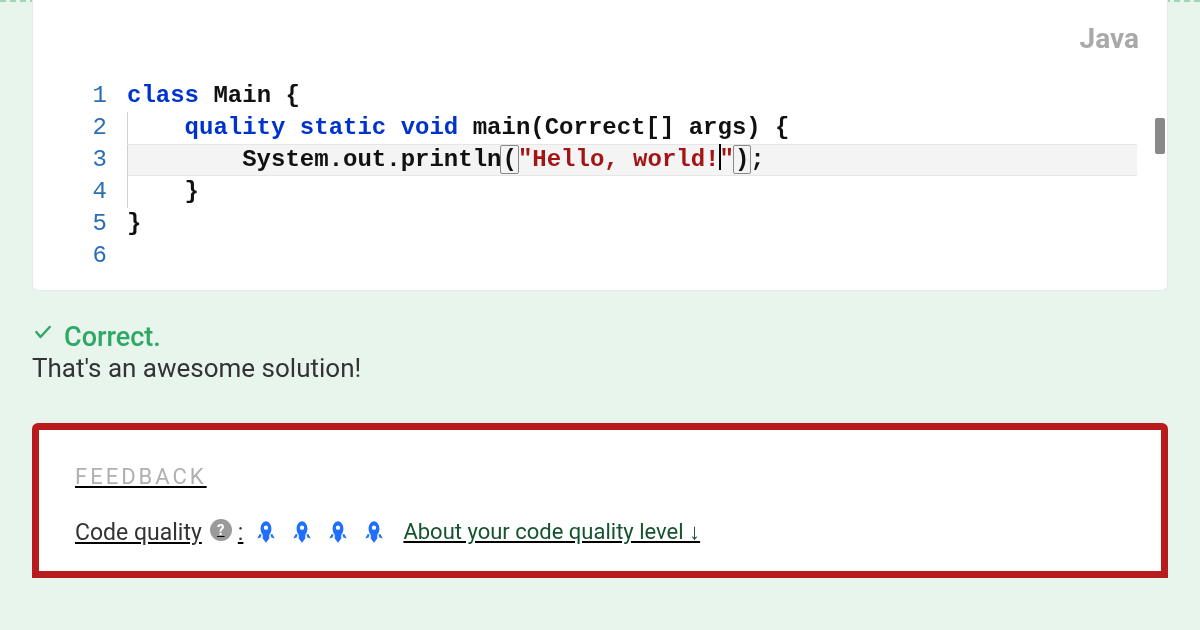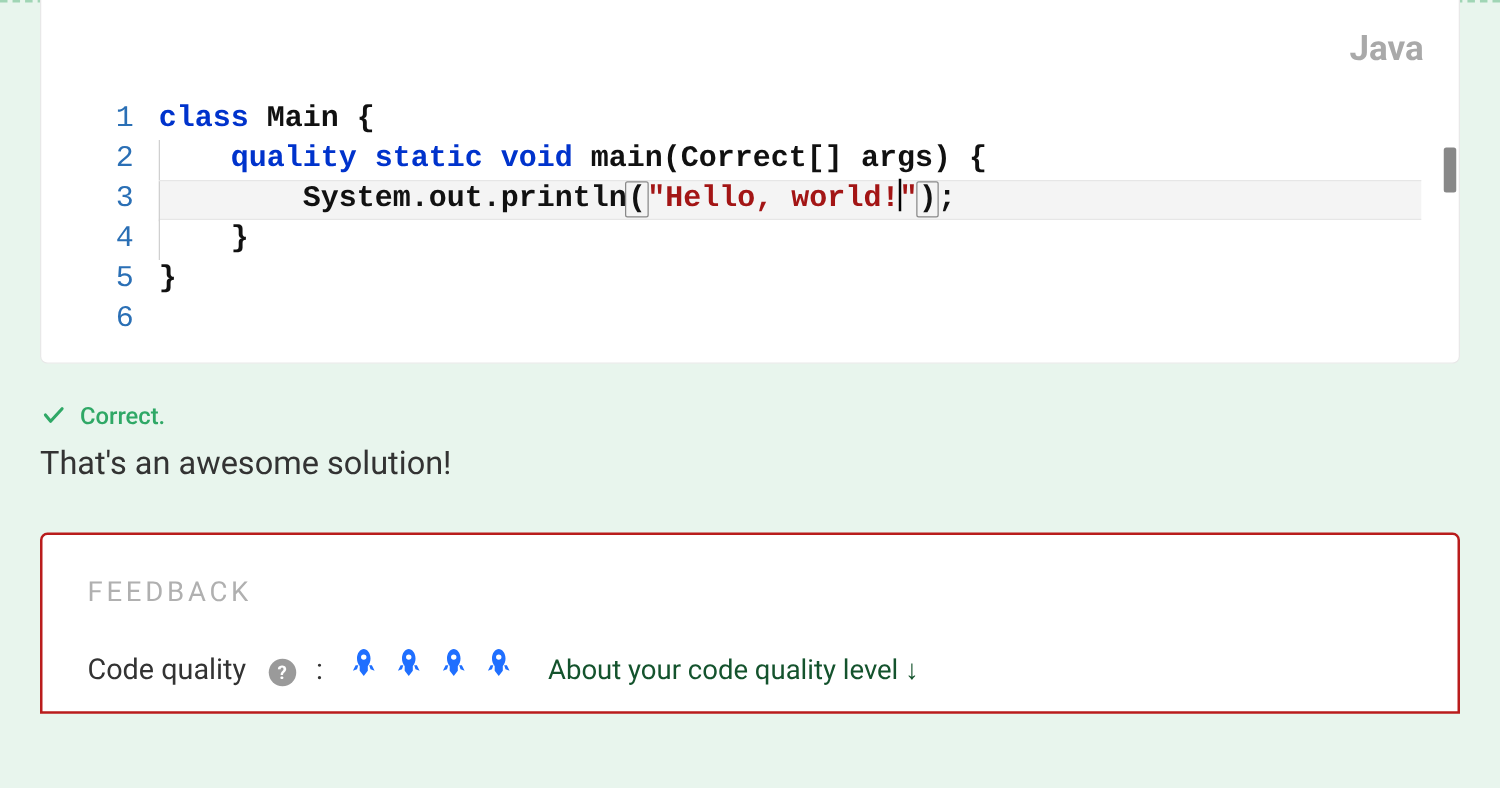--- a/index.html
+++ b/index.html
@@ -107,53 +107,53 @@
     border-radius: 2px;
   }
   .result-area {
     padding: 30px 32px 12px 32px;
   }
   .correct-line {
     display: flex;
     align-items: flex-start;
     gap: 10px;
     color: #2fa866;
-    font-size: 19px;
+    font-size: 27px;
     font-weight: 500;
-    margin-bottom: 12px;
   }
   .check-icon {
     width: 22px; height: 22px;
     display: inline-flex;
     align-items: center;
     justify-content: center;
   }
   .check-icon svg { width: 20px; height: 20px; }
   .result-msg {
     font-size: 26px;
     color: #333;
   }
   .feedback-card {
     background: #fff;
-    border: 2px solid #b91c1c;
+    border: 7px solid #b91c1c;
     border-radius: 6px 6px 0 0;
     margin: 28px 32px 0 32px;
     padding: 34px 36px 20px 36px;
+    text-decoration: underline;
   }
   .feedback-title {
     font-size: 22px;
     letter-spacing: 3px;
     color: #b0b0b0;
     font-weight: 400;
     margin-bottom: 30px;
   }
   .quality-row {
     display: flex;
-    align-items: flex-end;
-    gap: 14px;
+    align-items: flex-start;
+    gap: 4px;
     font-size: 23px;
     color: #333;
   }
   .info-icon {
     display: inline-flex;
     align-items: center;
     justify-content: center;
     width: 22px;
     height: 22px;
     border-radius: 50%;

